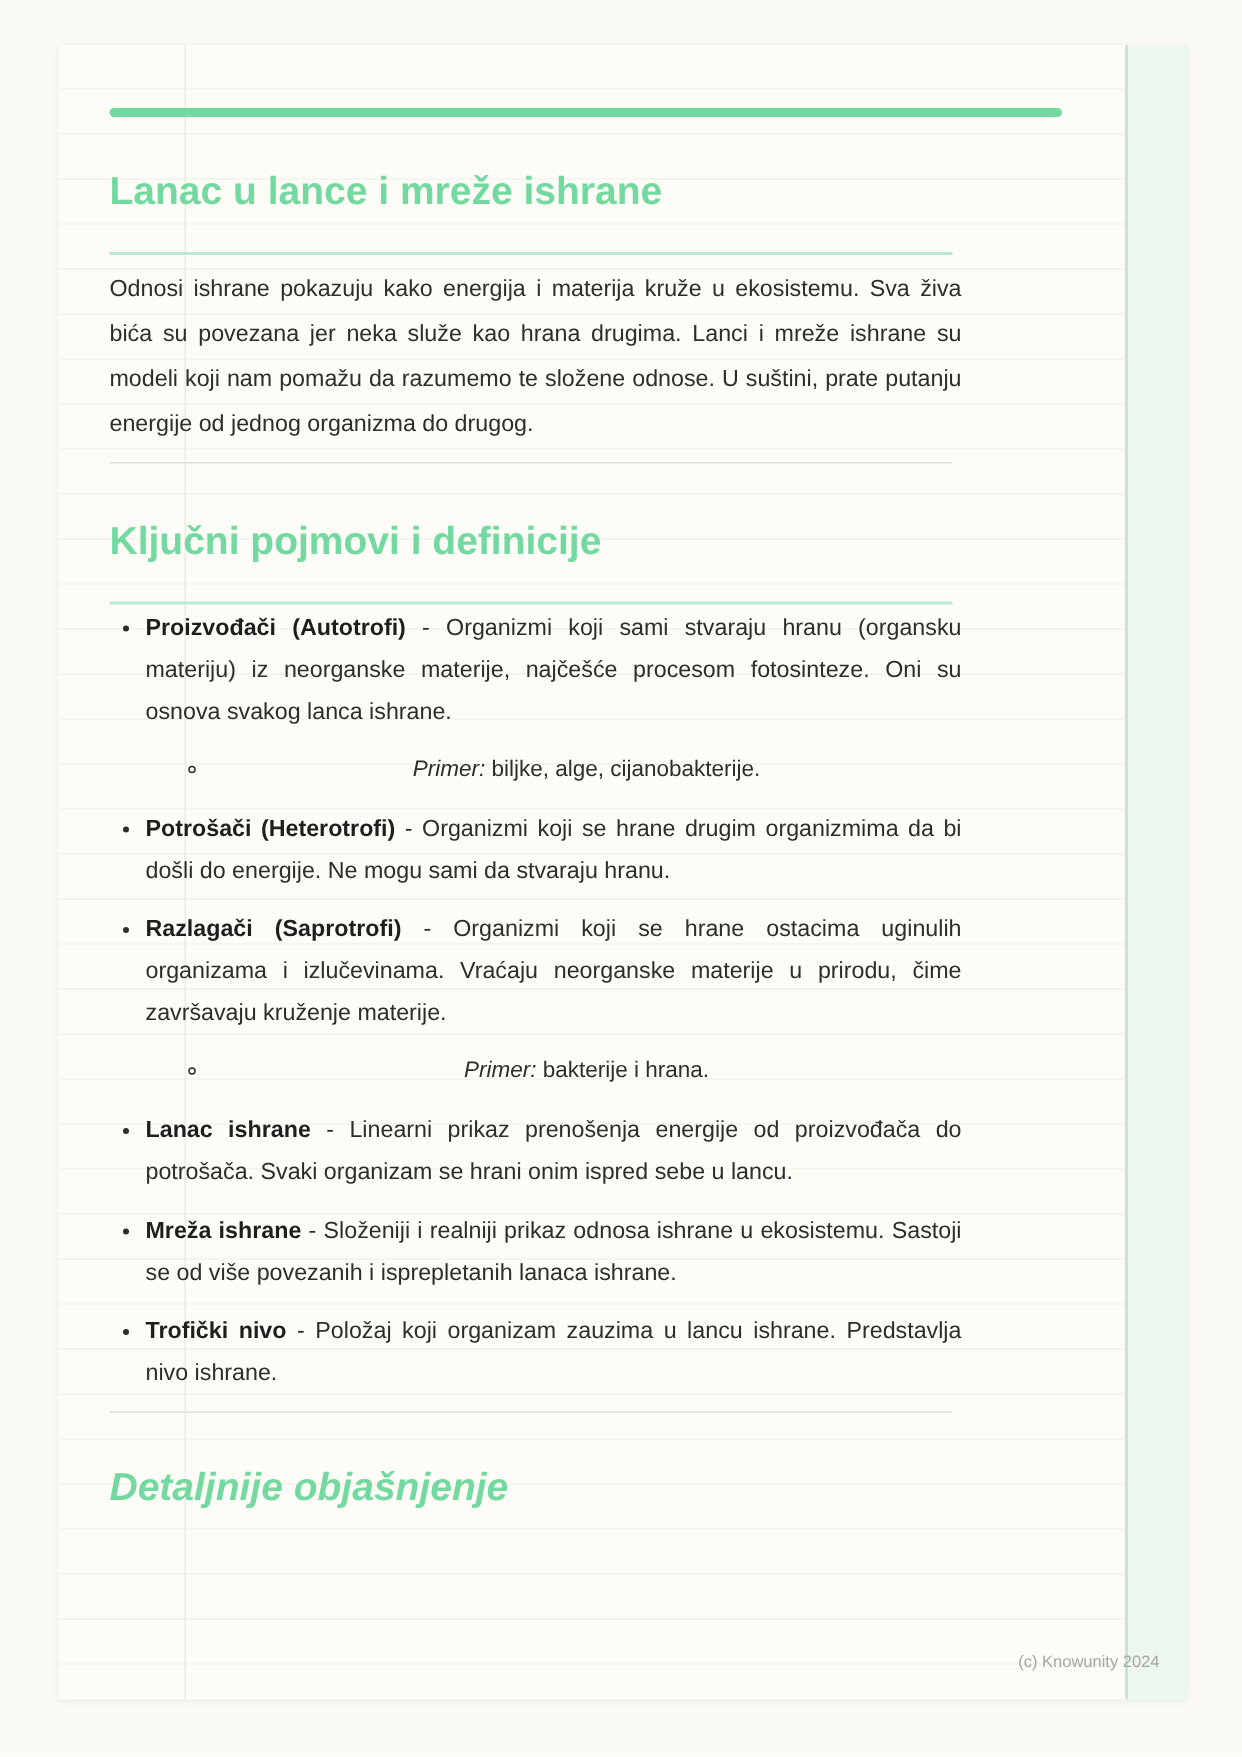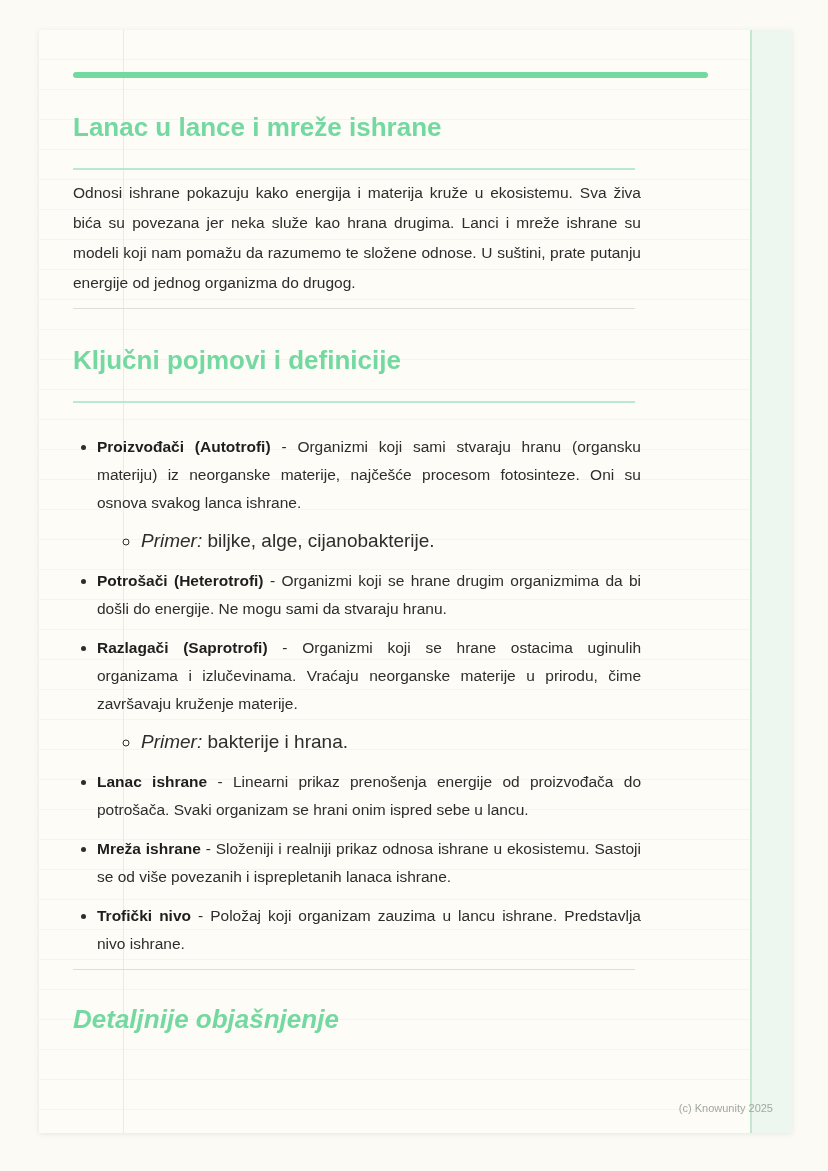--- a/index.html
+++ b/index.html
@@ -77,37 +77,37 @@
     width:562px;height:1px;background:var(--divider);
     margin-top:10px;
   }
   .divider.mid{margin-top:10px;}
   .sec2-heading{margin-top:36px;}
   p.list-intro{
     width:568px;font-size:15.5px;line-height:30px;margin-top:10px;
   }
   ul.terms{
     width:544px;
-    margin-top:30px;
+    margin-top:2px;
     padding-left:24px;
     list-style:disc outside;
   }
   ul.terms>li{
     font-size:15.5px;line-height:28px;
     text-align:justify;
     margin-bottom:11px;
   }
   ul.terms b{color:#1e1e1e;}
   ul.examples{
     padding-left:44px;
     list-style:circle outside;
     margin-top:10px;margin-bottom:12px;
     text-align:left;
   }
-  ul.examples>li{font-size:19px;line-height:28px;}
+  ul.examples>li{font-size:15px;line-height:28px;text-align:center;}
   ul.examples i{font-style:italic;}
   h2.details-heading{margin-top:34px;font-style:italic;}
   .copyright{
     position:absolute;right:19px;top:1072px;
     font-size:11px;color:var(--muted);
     z-index:3;
   }
 </style>
 </head>
 <body>
@@ -179,14 +179,14 @@
         <span>-</span>
         <span>Položaj koji organizam zauzima u lancu ishrane. Predstavlja nivo ishrane.</span>
       </li>
     </ul>
 
     <div class="divider"></div>
 
     <h2 class="section-heading details-heading">Detaljnije objašnjenje</h2>
   </div>
 
-  <div class="copyright">(c) Knowunity 2025</div>
+  <div class="copyright">(c) Knowunity 2024</div>
 </div>
 
 </body></html>

